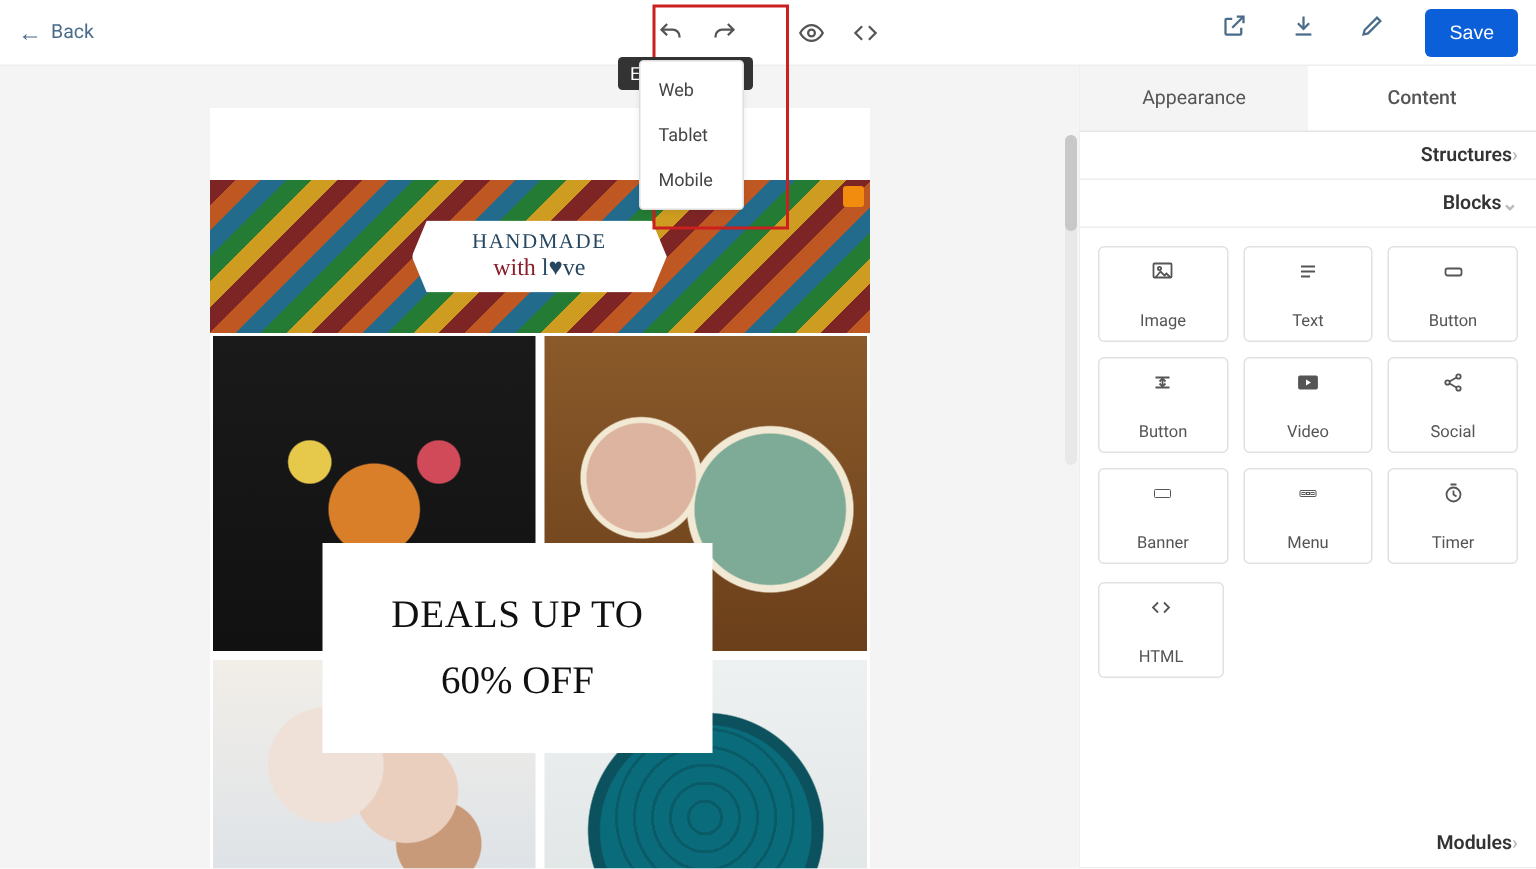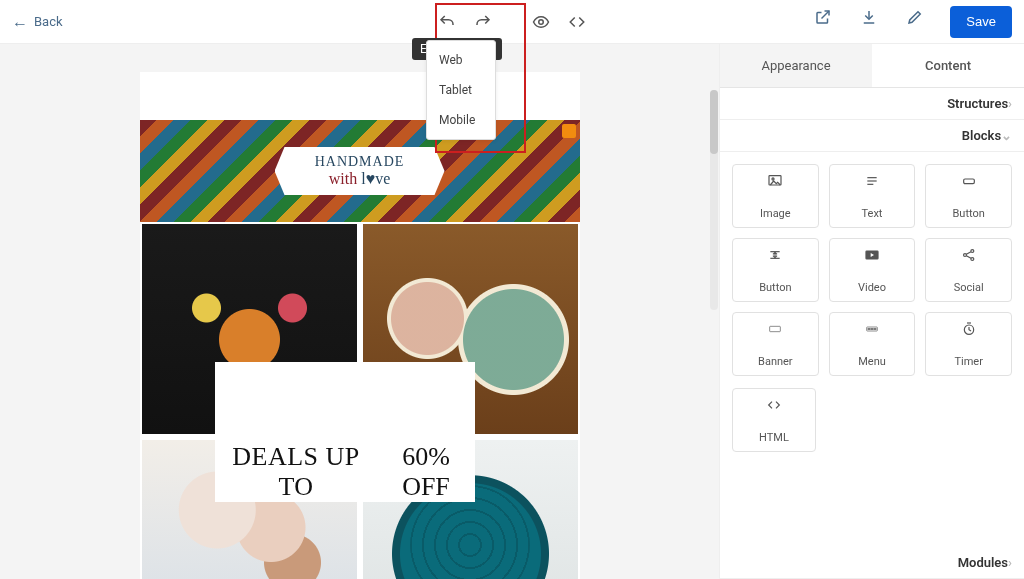--- a/index.html
+++ b/index.html
@@ -80,21 +80,21 @@
     radial-gradient(circle at 60% 50%, #eacfbf 0 34px, transparent 35px),
     radial-gradient(circle at 70% 70%, #c99a7a 0 28px, transparent 29px),
     linear-gradient(#f2eee8,#d9e0e7); }
   .tile.lantern { background:
     radial-gradient(circle at 50% 65%, #0a6b7a 0 70px, #0c525e 71px 78px, transparent 79px),
     linear-gradient(#eef1f1,#dfe4e4); }
   .tile.lantern::after{ content:""; position:absolute; left:50%; top:60%; transform:translate(-50%,-50%); width:120px; height:120px; border-radius:50%;
     background: repeating-radial-gradient(circle, rgba(0,0,0,0) 0 10px, rgba(0,0,0,.15) 10px 12px);
   }
 
-  .deal-overlay { position: absolute; left: 215px; top: 318px; width: 260px; height: 140px; background: #fff; display: flex; flex-direction: row; align-items: flex-end; justify-content: center; font-family: Georgia, 'Times New Roman', serif; color:#111; text-align:center; }
+  .deal-overlay { position: absolute; left: 215px; top: 318px; width: 260px; height: 140px; background: #fff; display: flex; flex-direction: column; align-items: center; justify-content: center; font-family: Georgia, 'Times New Roman', serif; color:#111; text-align:center; }
   .deal-overlay .d1 { font-size: 26px; letter-spacing: .5px; }
   .deal-overlay .d2 { font-size: 26px; margin-top: 14px; }
 
   .vtrack { position:absolute; left: 710px; top: 46px; width: 8px; height: 220px; background: #e8e8e8; border-radius: 4px; }
   .vtrack .thumb { position:absolute; top:0; left:0; width:100%; height:64px; background:#c8c8c8; border-radius:4px;}
 </style>
 </head>
 <body>
 
 <div class="topbar">

